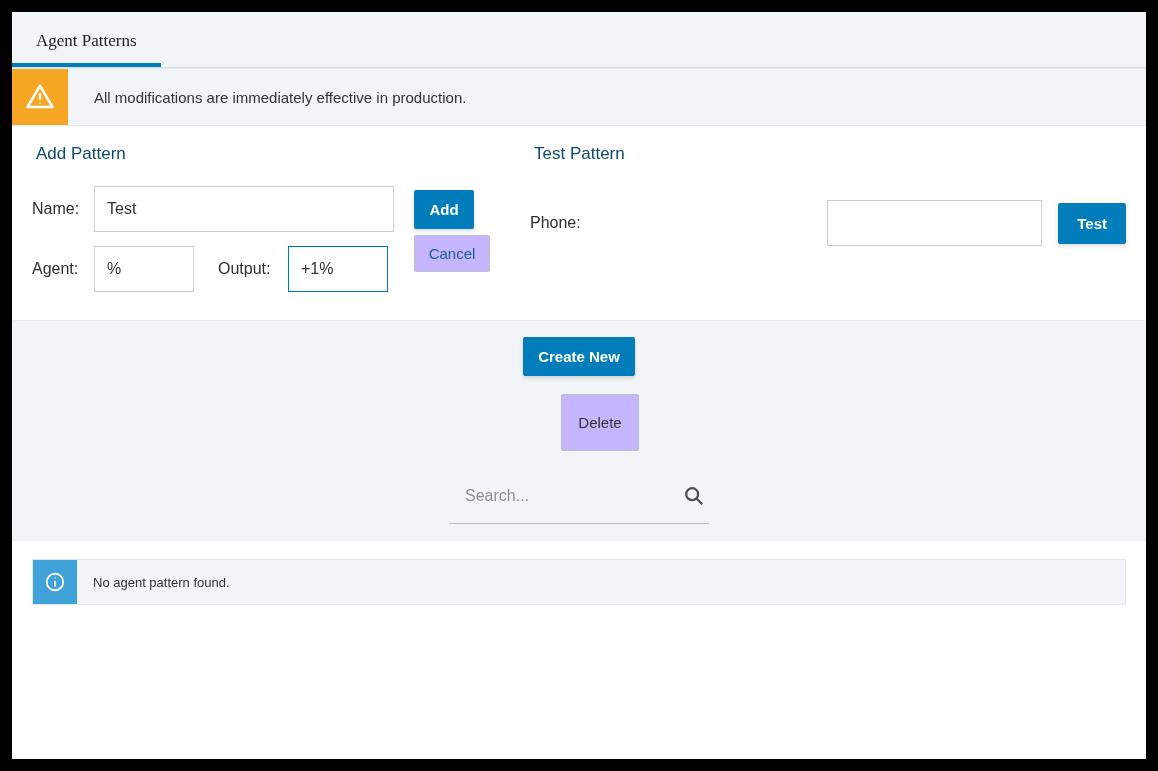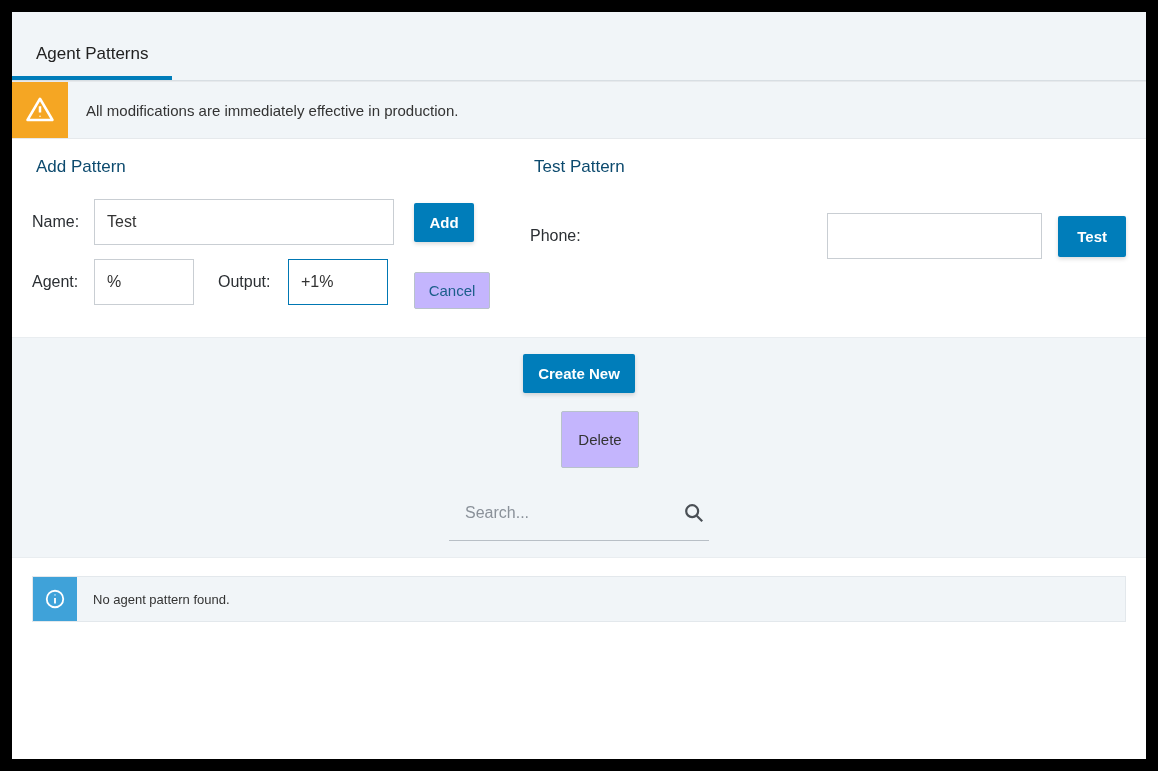--- a/index.html
+++ b/index.html
@@ -22,21 +22,22 @@
     background: #fff;
     display: flex;
     flex-direction: column;
   }
   
   .tabbar {
     background: #f1f5f8;
     border-bottom: 1px solid #d8dee3;
     display: flex;
     align-items: flex-end;
-    height: 69px;
+    height: 56px;
+    font-family: Liberation Serif, serif;
   }
   .tab {
     padding: 14px 24px 12px 24px;
     font-size: 17px;
     color: #333;
     border-bottom: 4px solid transparent;
     cursor: pointer;
   }
   .tab.active {
     border-bottom: 4px solid #007dba;
@@ -47,20 +48,21 @@
   .divider {
     height: 1px;
     background: #e6e9ec;
   }
   
   .banner {
     display: flex;
     align-items: stretch;
     background: #f1f5f8;
     border-bottom: 1px solid #e6e9ec;
+    gap: 8px;
   }
   .banner-icon {
     width: 56px;
     min-height: 56px;
     background: #f5a623;
     display: flex;
     align-items: center;
     justify-content: center;
     color: #fff;
   }
@@ -123,21 +125,21 @@
     box-shadow: 0 2px 4px rgba(0,0,0,0.15);
   }
   .btn-outline {
     background: #c4b5fd;
     color: #1b5e8a;
     border: 1px solid #b8c2cb;
   }
   .btn-stack {
     display: flex;
     flex-direction: column;
-    gap: 30px;
+    gap: 6px;
     align-items: flex-start;
     margin-top: 6px;
   }
   .btn-add { width: 60px; text-align: center; padding: 10px 0; }
   .btn-cancel { width: 76px; text-align:center; padding: 9px 0; font-weight:500;}
   .test-row {
     display: flex;
     align-items: center;
     gap: 16px;
     margin-top: 36px;

